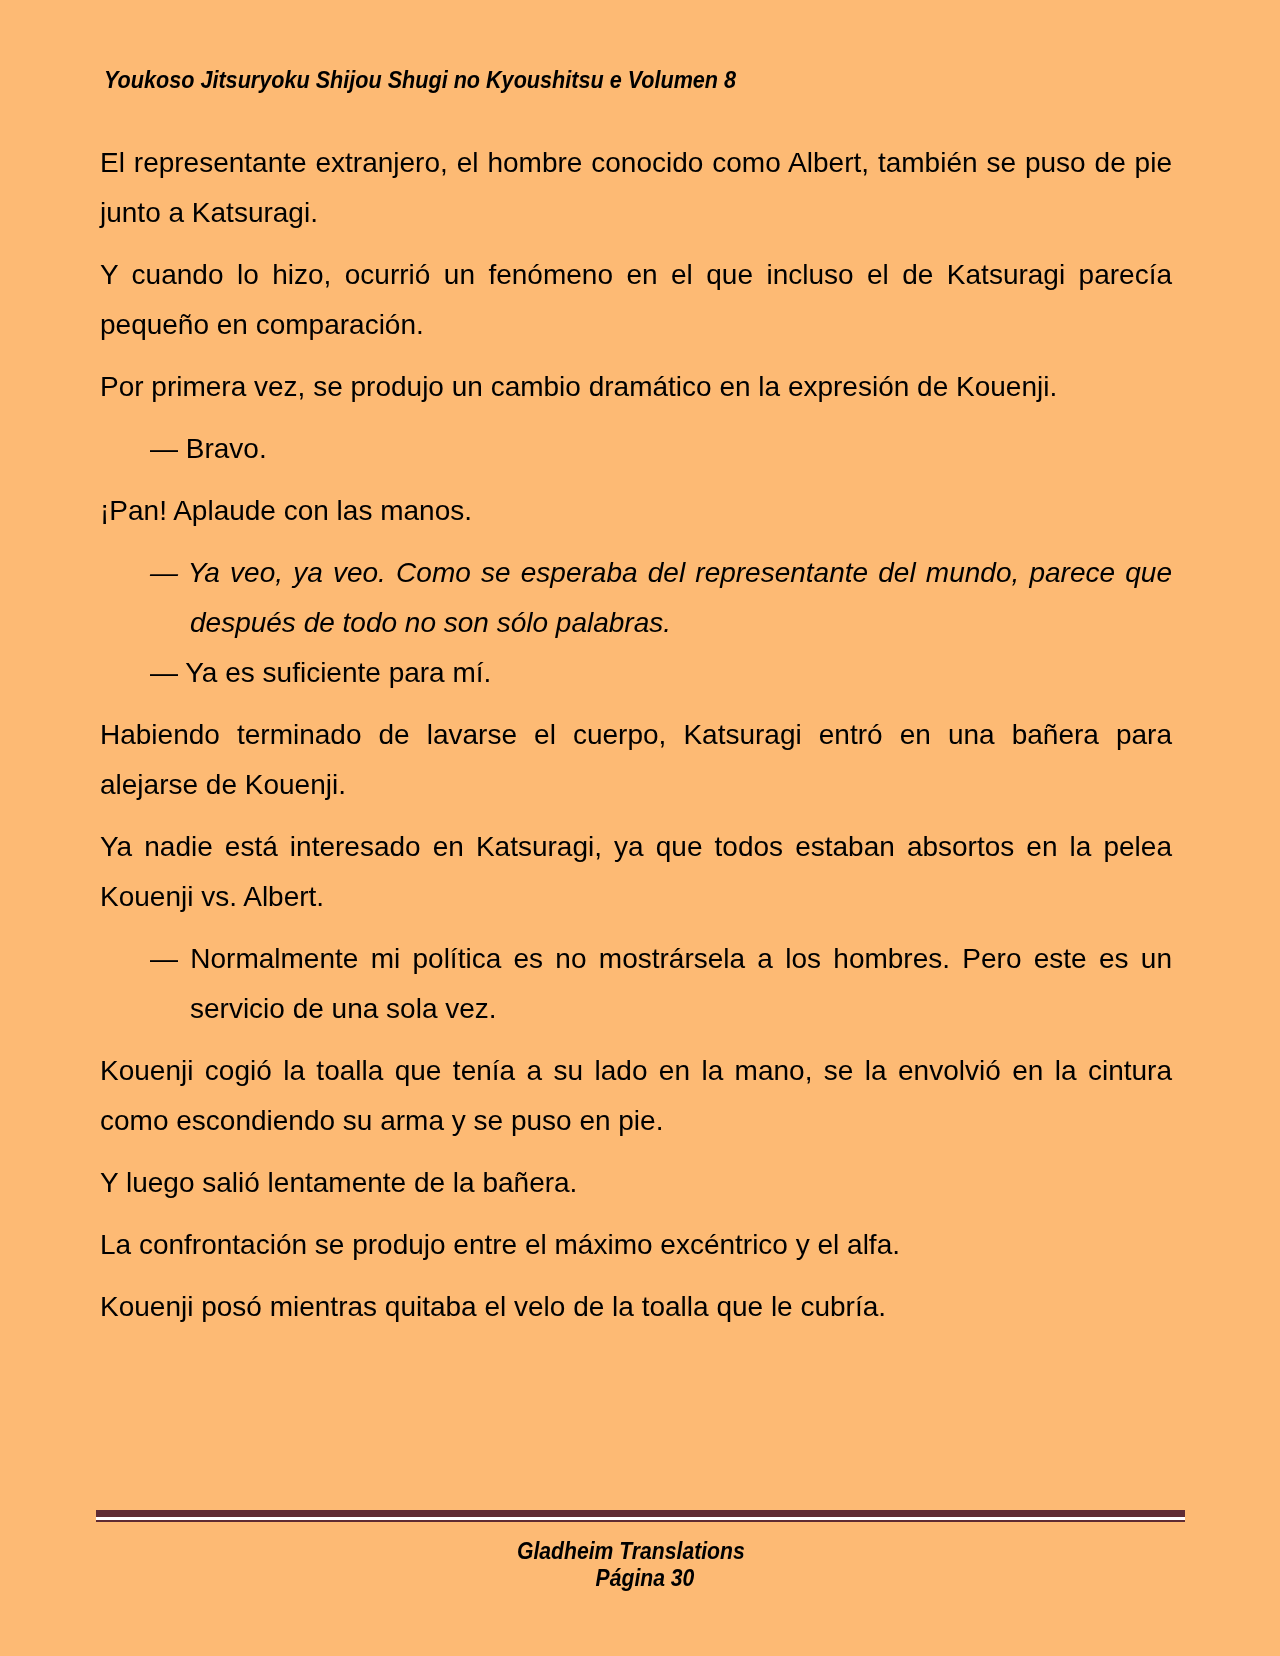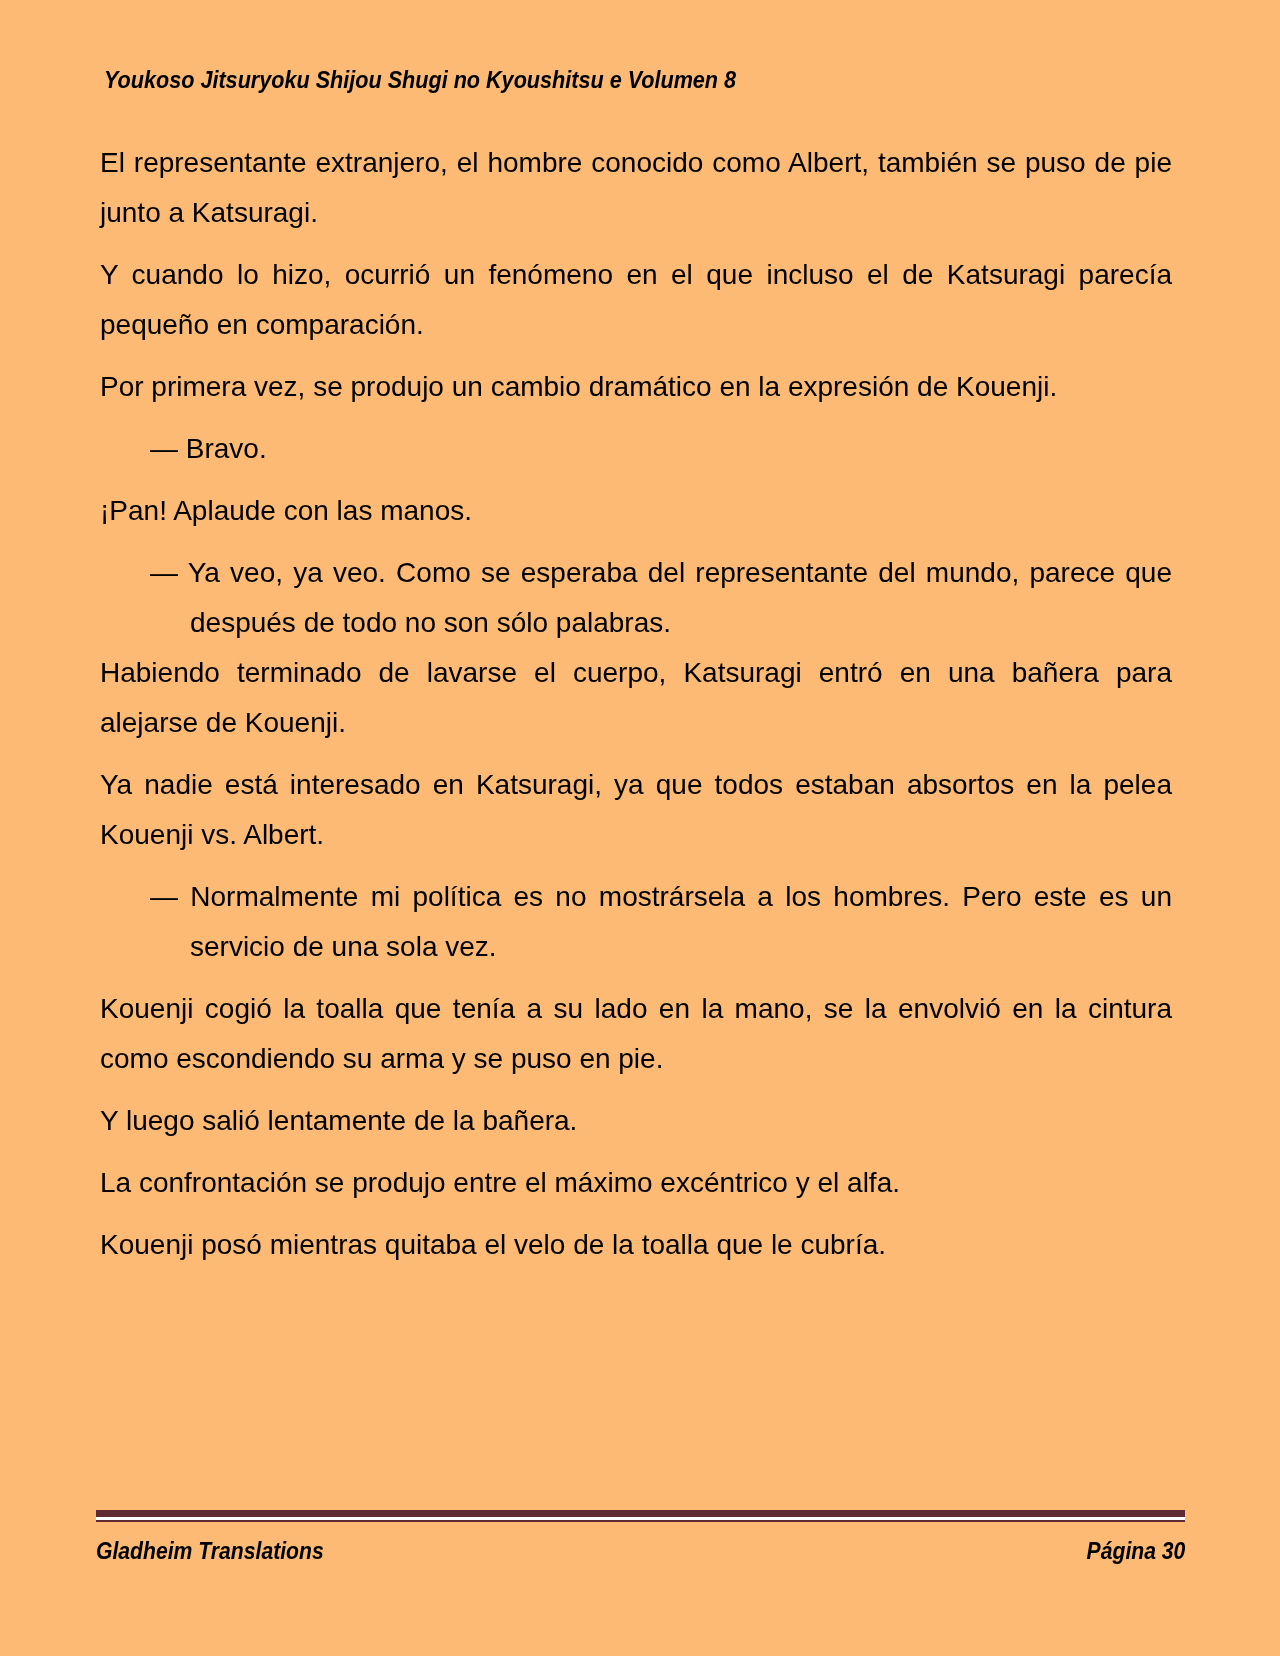--- a/index.html
+++ b/index.html
@@ -44,41 +44,43 @@
   .para {
     margin: 0 0 12px 0;
   }
   .dialogue {
     margin: 0 0 12px 0;
     padding-left: 90px;
     text-indent: -40px;
   }
   .dialogue.grouped {
     margin-bottom: 0;
+    font-style: italic;
   }
   .footer {
     position: absolute;
     left: 96px;
     right: 95px;
     top: 1510px;
   }
   .footer-rule {
     height: 3px;
     background: #fefefe;
     border-top: 7px solid #5f2b33;
     border-bottom: 2px solid #5f2b33;
   }
   .footer-row {
     margin-top: 16px;
     display: flex;
     justify-content: space-between;
-    align-items: flex-end;
+    align-items: center;
     font-size: 23px;
     font-weight: bold;
     font-style: italic;
+    flex-direction: column;
   }
   .footer-row .credit {
     display: inline-block;
     transform: scaleX(0.92);
     transform-origin: left center;
   }
   .footer-row .pagenum {
     display: inline-block;
     transform: scaleX(0.92);
     transform-origin: right center;
@@ -94,20 +96,21 @@
   </div>
 
   <div class="content">
     <p class="para">El representante extranjero, el hombre conocido como Albert, también se puso de pie junto a Katsuragi.</p>
     <p class="para">Y cuando lo hizo, ocurrió un fenómeno en el que incluso el de Katsuragi parecía pequeño en comparación.</p>
     <p class="para">Por primera vez, se produjo un cambio dramático en la expresión de Kouenji.</p>
     <p class="dialogue">— Bravo.</p>
     <p class="para">¡Pan! Aplaude con las manos.</p>
     <div class="dialogue-group">
       <p class="dialogue grouped">— Ya veo, ya veo. Como se esperaba del representante del mundo, parece que después de todo no son sólo palabras.</p>
+      <p class="dialogue">— Ya es suficiente para mí.</p>
     </div>
     <p class="para">Habiendo terminado de lavarse el cuerpo, Katsuragi entró en una bañera para alejarse de Kouenji.</p>
     <p class="para">Ya nadie está interesado en Katsuragi, ya que todos estaban absortos en la pelea Kouenji vs. Albert.</p>
     <p class="dialogue">— Normalmente mi política es no mostrársela a los hombres. Pero este es un servicio de una sola vez.</p>
     <p class="para">Kouenji cogió la toalla que tenía a su lado en la mano, se la envolvió en la cintura como escondiendo su arma y se puso en pie.</p>
     <p class="para">Y luego salió lentamente de la bañera.</p>
     <p class="para">La confrontación se produjo entre el máximo excéntrico y el alfa.</p>
     <p class="para">Kouenji posó mientras quitaba el velo de la toalla que le cubría.</p>
   </div>
 

